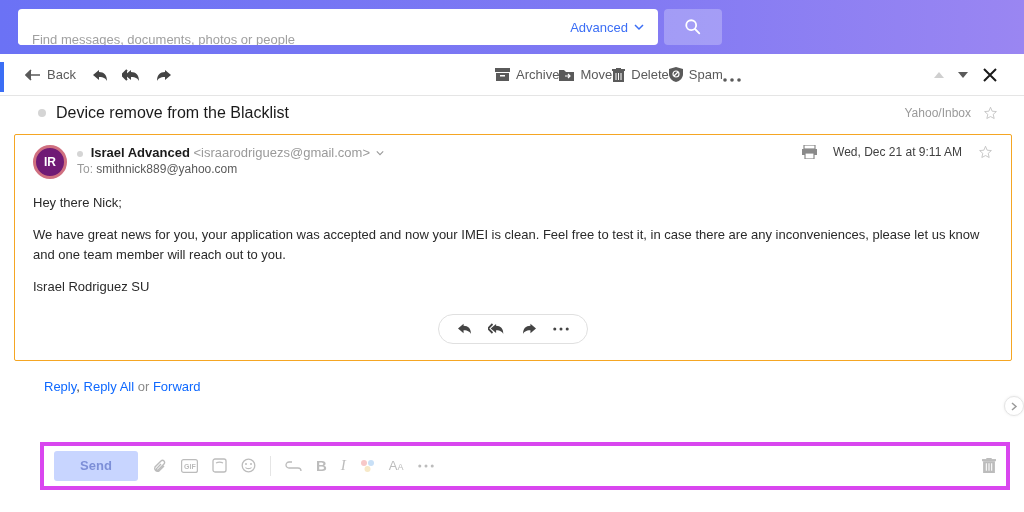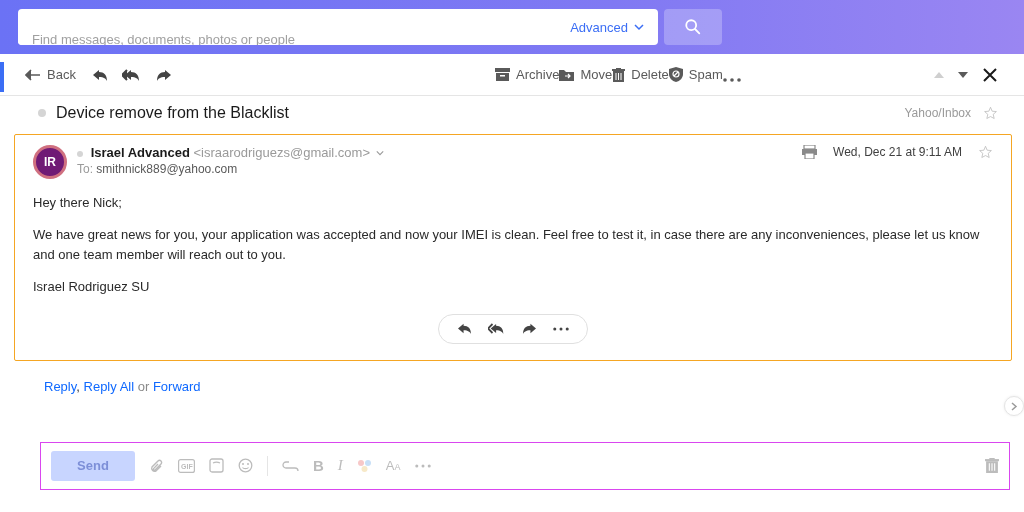--- a/index.html
+++ b/index.html
@@ -29,21 +29,21 @@
 .sender-email { color: #9a9a9a; font-weight: 400; }
 .to-line { font-size: 12px; color: #5a5a5a; margin-top: 2px; }
 .to-label { color: #9a9a9a; }
 .msg-meta { margin-left: auto; display: flex; align-items: flex-start; gap: 16px; color: #404040; font-size: 12px; }
 .msg-body { margin-top: 14px; font-size: 13px; color: #2a2a2a; line-height: 1.55; }
 .msg-body p { margin-bottom: 12px; }
 .pill { margin: 16px auto 0 auto; width: 150px; height: 30px; border: 1px solid #e0e0e0; border-radius: 18px; display: flex; align-items: center; justify-content: center; gap: 16px; }
 .reply-links { margin: 18px 0 0 44px; font-size: 13px; }
 .reply-links a { color: #0f69ff; font-weight: 400; cursor: pointer; }
 .reply-links .or { color: #8a8a8a; font-weight: 400; }
-.compose { margin: 48px 14px 0 40px; border: 1px solid #d946ef; height: 48px; display: flex; align-items: center; padding: 0 10px; gap: 14px; }
+.compose { margin: 48px 14px 0 40px; border: 4px solid #d946ef; height: 48px; display: flex; align-items: center; padding: 0 10px; gap: 14px; }
 .send-btn { width: 84px; height: 30px; background: #c8d5ff; color: #7d8fd8; border-radius: 3px; display: flex; align-items: center; justify-content: center; font-size: 13px; font-weight: 600; cursor: pointer; }
 .compose-icons { display: flex; align-items: center; gap: 14px; color: #bcbcbc; }
 .divider-v { width: 1px; height: 20px; background: #e5e5e5; }
 .trash-right { margin-left: auto; color: #bcbcbc; }
 .side-chevron { position: absolute; right: 0; top: 396px; width: 20px; height: 20px; border-radius: 50%; background: #fff; border: 1px solid #e5e5e5; display: flex; align-items: center; justify-content: center; color: #9a9a9a; font-size: 11px; box-shadow: 0 0 3px rgba(0,0,0,.08); }
 svg { display: block; }
 .ic { fill: #5a5a5a; }
 .ic-light { fill: #bcbcbc; }
 .ic-dark { fill: #444; }
 .star-o { fill: none; stroke: #bcbcbc; stroke-width: 1.3; }

